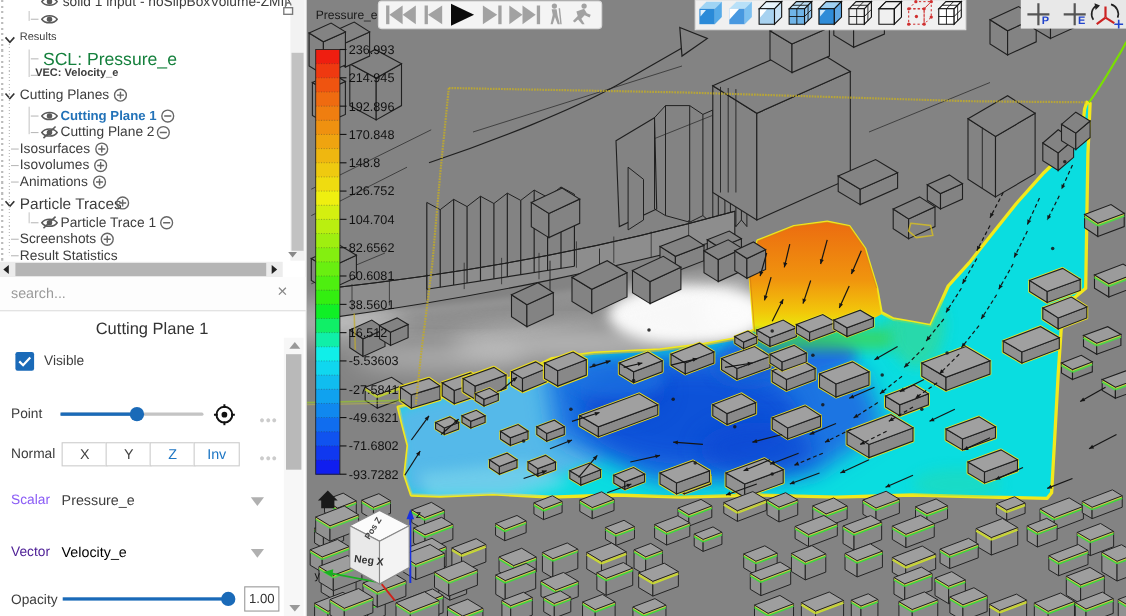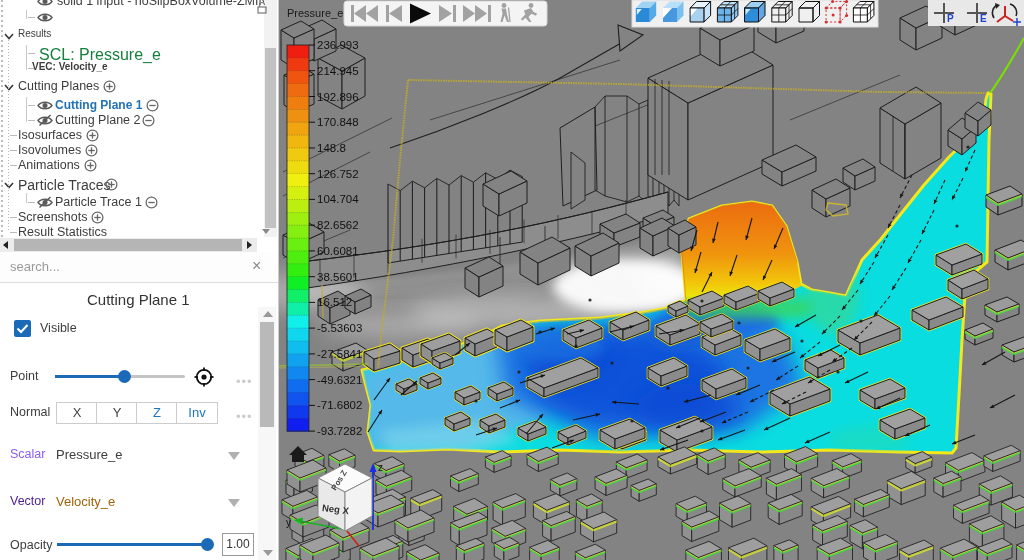--- a/index.html
+++ b/index.html
@@ -1463,21 +1463,21 @@
       <div style="position:absolute;left:10px;top:405px;font-size:12.5px;color:#3d3d3d;font-weight:normal;white-space:nowrap">Normal</div>
       <div style="position:absolute;left:56px;top:402px;width:40px;height:20px;background:#fff;border:1px solid #ccc;text-align:center;line-height:20px;color:#444;font-size:13px">X</div>
       <div style="position:absolute;left:96px;top:402px;width:40px;height:20px;background:#fff;border:1px solid #ccc;text-align:center;line-height:20px;color:#444;font-size:13px">Y</div>
       <div style="position:absolute;left:136px;top:402px;width:40px;height:20px;background:#fff;border:1px solid #ccc;text-align:center;line-height:20px;color:#1d76c4;font-size:13px">Z</div>
       <div style="position:absolute;left:176px;top:402px;width:40px;height:20px;background:#fff;border:1px solid #ccc;text-align:center;line-height:20px;color:#1d76c4;font-size:13px">Inv</div>
       <div style="position:absolute;left:236px;top:409px;color:#ccc;font-size:13px;letter-spacing:1px">•••</div>
       <div style="position:absolute;left:10px;top:447px;font-size:12.5px;color:#8b5cf6;font-weight:normal;white-space:nowrap">Scalar</div>
       <div style="position:absolute;left:56px;top:447px;font-size:13px;color:#3d3d3d;font-weight:normal;white-space:nowrap">Pressure_e</div>
       <div style="position:absolute;left:228px;top:452px;width:0;height:0;border-left:6px solid transparent;border-right:6px solid transparent;border-top:8px solid #b0b0b0"></div>
       <div style="position:absolute;left:10px;top:494px;font-size:12.5px;color:#4c1d95;font-weight:normal;white-space:nowrap">Vector</div>
-      <div style="position:absolute;left:56px;top:494px;font-size:13px;color:#a16207;font-weight:normal;white-space:nowrap">Velocity_e</div>
+      <div style="position:absolute;left:56px;top:494px;font-size:13px;color:#000000;font-weight:normal;white-space:nowrap">Velocity_e</div>
       <div style="position:absolute;left:228px;top:499px;width:0;height:0;border-left:6px solid transparent;border-right:6px solid transparent;border-top:8px solid #b0b0b0"></div>
       <div style="position:absolute;left:10px;top:538px;font-size:12.5px;color:#3d3d3d;font-weight:normal;white-space:nowrap">Opacity</div>
       <div style="position:absolute;left:57px;top:543px;width:151px;height:3px;background:#1a6ab8"></div>
       <div style="position:absolute;left:201px;top:538px;width:13px;height:13px;background:#1a6ab8;border-radius:50%"></div>
       <div style="position:absolute;left:222px;top:533px;width:30px;height:21px;border:1px solid #999;font-size:12px;text-align:center;line-height:21px;color:#333">1.00</div>
       <div style="position:absolute;left:258px;top:307px;width:18px;height:253px;background:#f7f7f7"></div>
       <div style="position:absolute;left:263px;top:311px;width:0;height:0;border-left:5px solid transparent;border-right:5px solid transparent;border-bottom:6px solid #999"></div>
       <div style="position:absolute;left:260px;top:322px;width:14px;height:105px;background:#b9b9b9"></div>
       <div style="position:absolute;left:263px;top:550px;width:0;height:0;border-left:5px solid transparent;border-right:5px solid transparent;border-top:6px solid #999"></div>
     </div>

